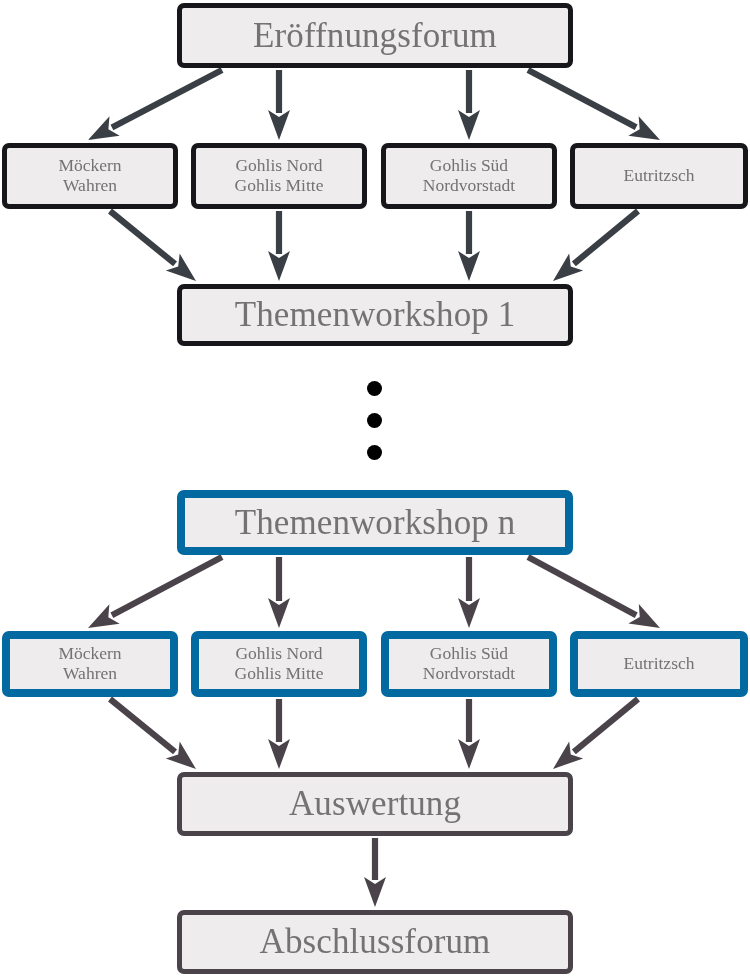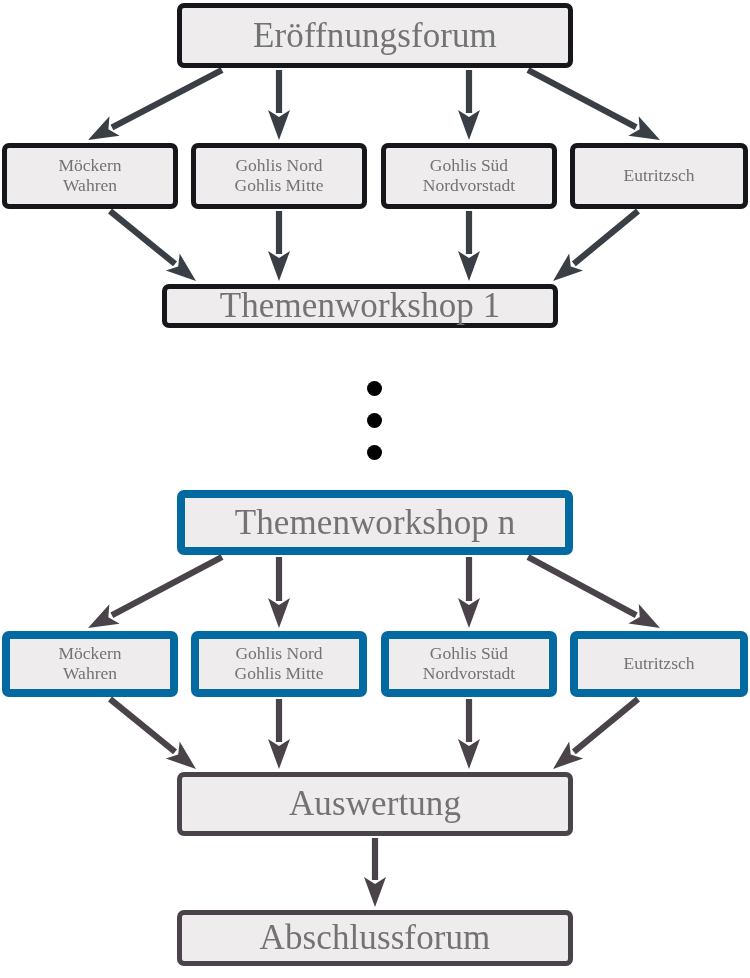--- a/index.html
+++ b/index.html
@@ -168,21 +168,21 @@
       <div class="lines">
         <span>Gohlis Süd</span>
         <span>Nordvorstadt</span>
       </div>
     </div>
     <div class="node node-dark node-small" style="left: 570px; top: 143px; width: 178px; height: 66px;">
       <div class="lines">
         <span>Eutritzsch</span>
       </div>
     </div>
-    <div class="node node-dark node-big" style="left: 162px; top: 284px; width: 396px; height: 44px;">
+    <div class="node node-dark node-big" style="left: 177px; top: 284px; width: 396px; height: 62px;">
       <div class="lines"><span>Themenworkshop 1</span></div>
     </div>
     <div class="node node-mid node-big" style="left: 177px; top: 490px; width: 396px; height: 65px;">
       <div class="lines"><span>Themenworkshop n</span></div>
     </div>
     <div class="node node-mid node-small" style="left: 2px; top: 631px; width: 176px; height: 66px;">
       <div class="lines">
         <span>Möckern</span>
         <span>Wahren</span>
       </div>
@@ -200,21 +200,21 @@
       </div>
     </div>
     <div class="node node-mid node-small" style="left: 570px; top: 631px; width: 178px; height: 66px;">
       <div class="lines">
         <span>Eutritzsch</span>
       </div>
     </div>
     <div class="node node-soft node-big" style="left: 177px; top: 772px; width: 396px; height: 64px;">
       <div class="lines"><span>Auswertung</span></div>
     </div>
-    <div class="node node-soft node-big" style="left: 177px; top: 910px; width: 396px; height: 56px;">
+    <div class="node node-soft node-big" style="left: 177px; top: 910px; width: 396px; height: 64px;">
       <div class="lines"><span>Abschlussforum</span></div>
     </div>
     <div class="ellipsis" style="left: 367px; top: 381px;">
       <i></i>
       <i></i>
       <i></i>
     </div>
   </div>
 
 </body></html>

